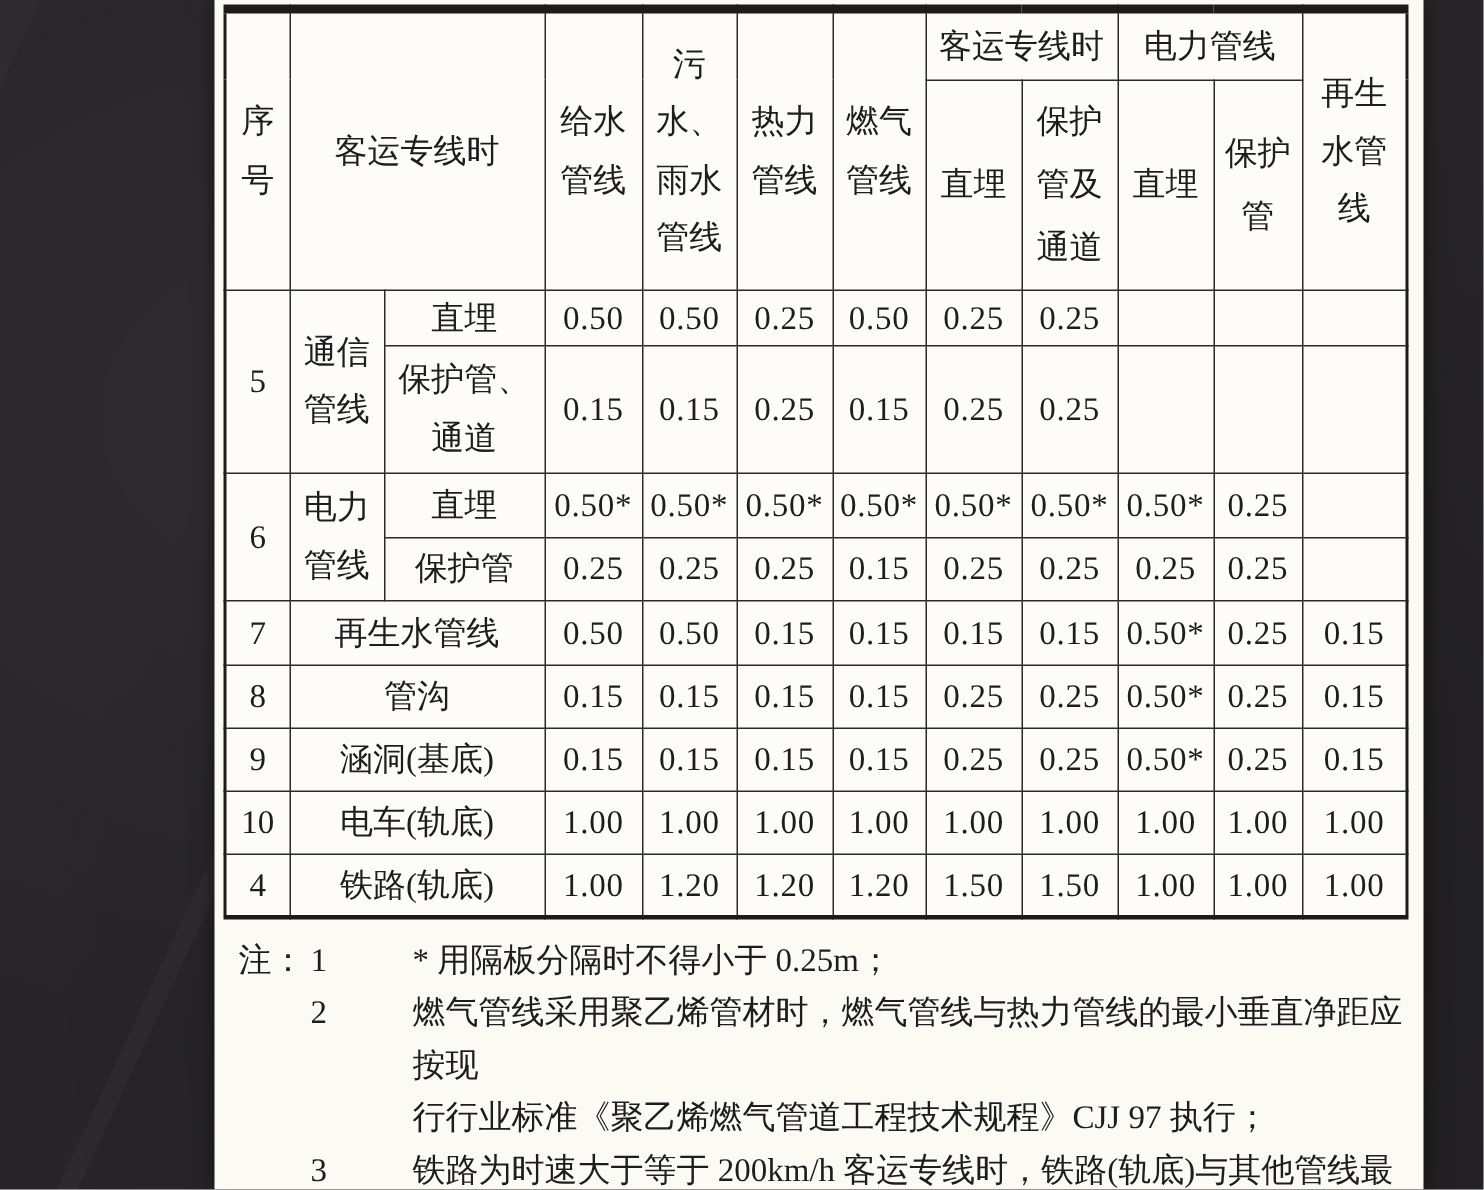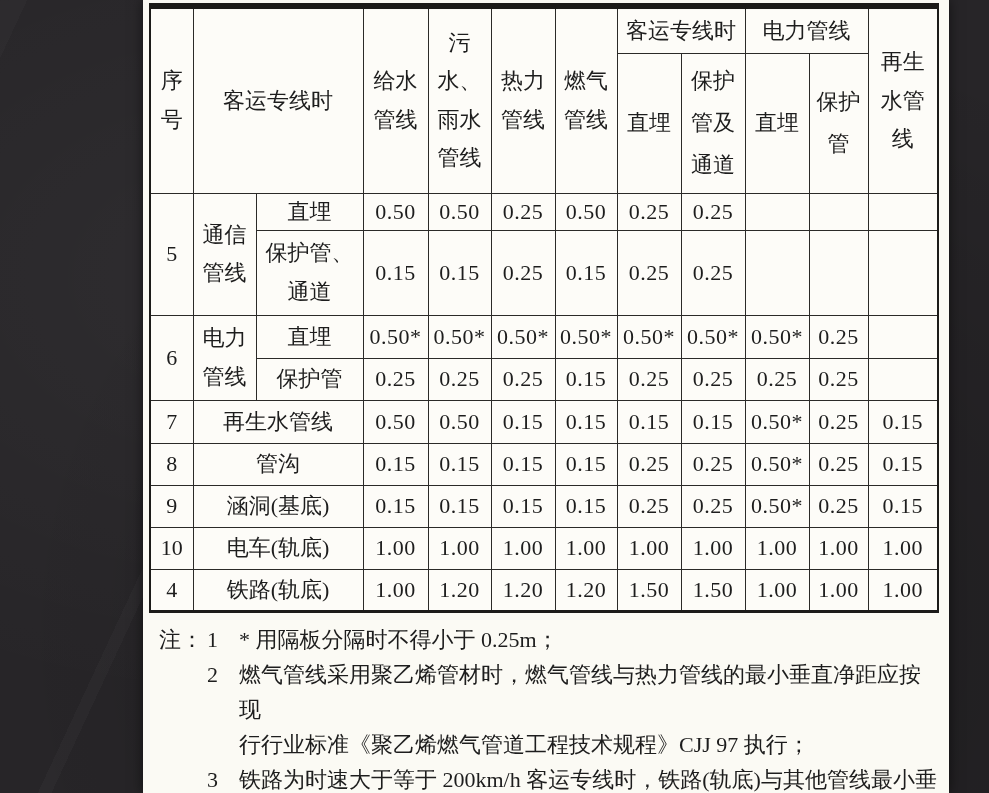--- a/index.html
+++ b/index.html
@@ -44,21 +44,21 @@
   td.num{font-size:21px;letter-spacing:0.5px;}
   td.seq{font-size:21px;}
   .notes{
     position:absolute;left:16px;top:622px;width:780px;
     font-size:22px;line-height:35px;color:#1d1d1d;
   }
   .note{display:flex;align-items:flex-start;}
   .note .prefix{width:48px;flex:0 0 48px;}
   .note.indent{margin-left:48px;}
   .note .num{width:32px;flex:0 0 32px;}
-  .note .text{flex:1;white-space:pre-line;}
+  .note .text{flex:1;white-space:pre-line;margin-left:36px;}
 </style>
 </head>
 <body>
 
 <div class="page">
 
   <table class="clearance">
     <colgroup>
       <col style="width:43px">
         <col style="width:63px">

